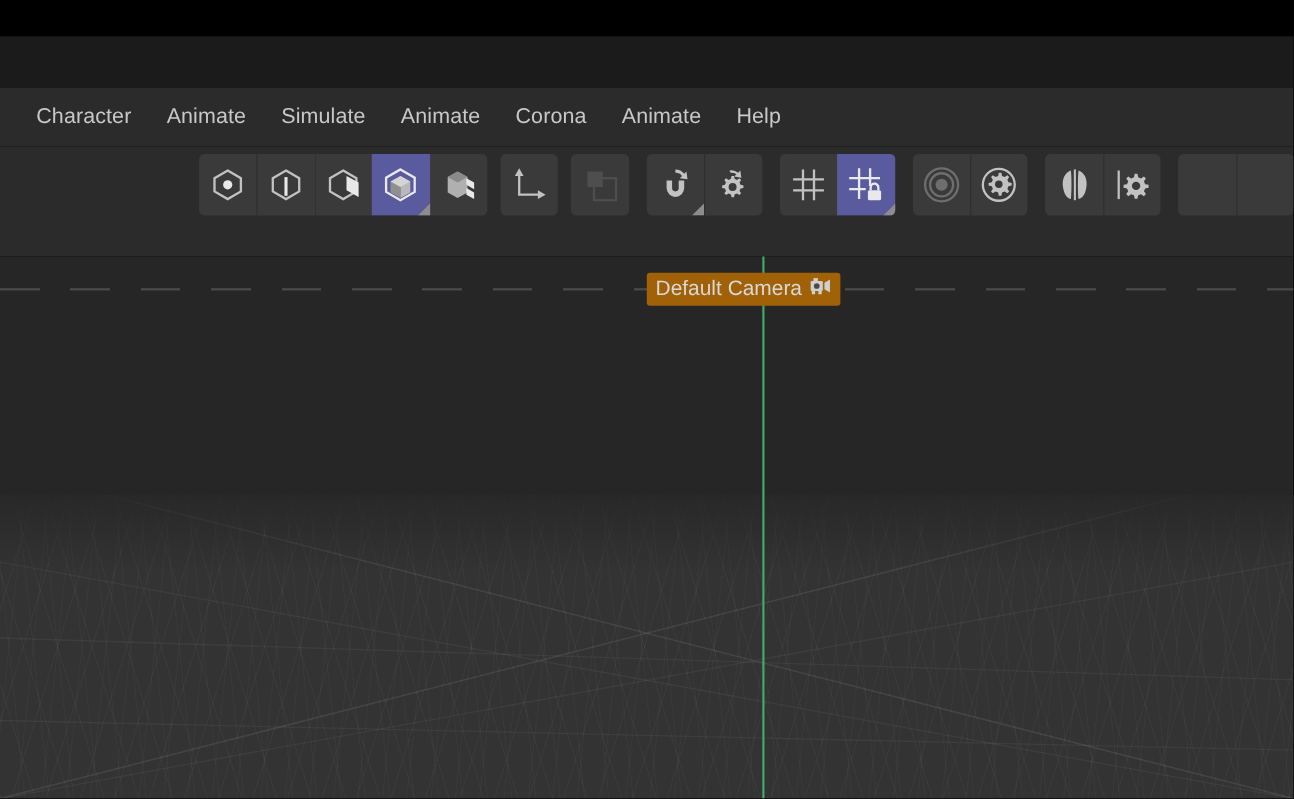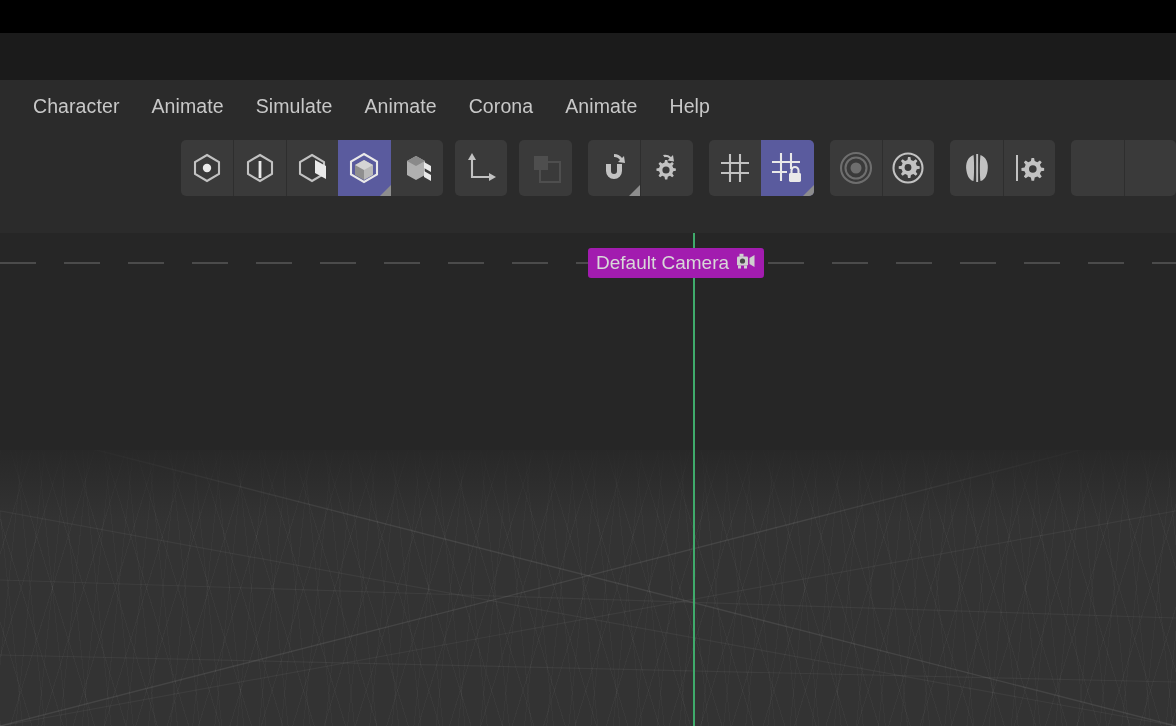--- a/index.html
+++ b/index.html
@@ -192,21 +192,21 @@
   }
 
   .cam-label {
     position: absolute;
     left: 588px; top: 248px;
     height: 30px;
     display: flex;
     align-items: center;
     gap: 7px;
     padding: 0 8px;
-    background: #a21caf;
+    background: #a16207;
     border-radius: 3px;
     z-index: 4;
   }
   .cam-label-text {
     font-size: 19px;
     color: #d8d8d8;
     white-space: nowrap;
   }
   .cam-icon { display: block; }
 </style>

